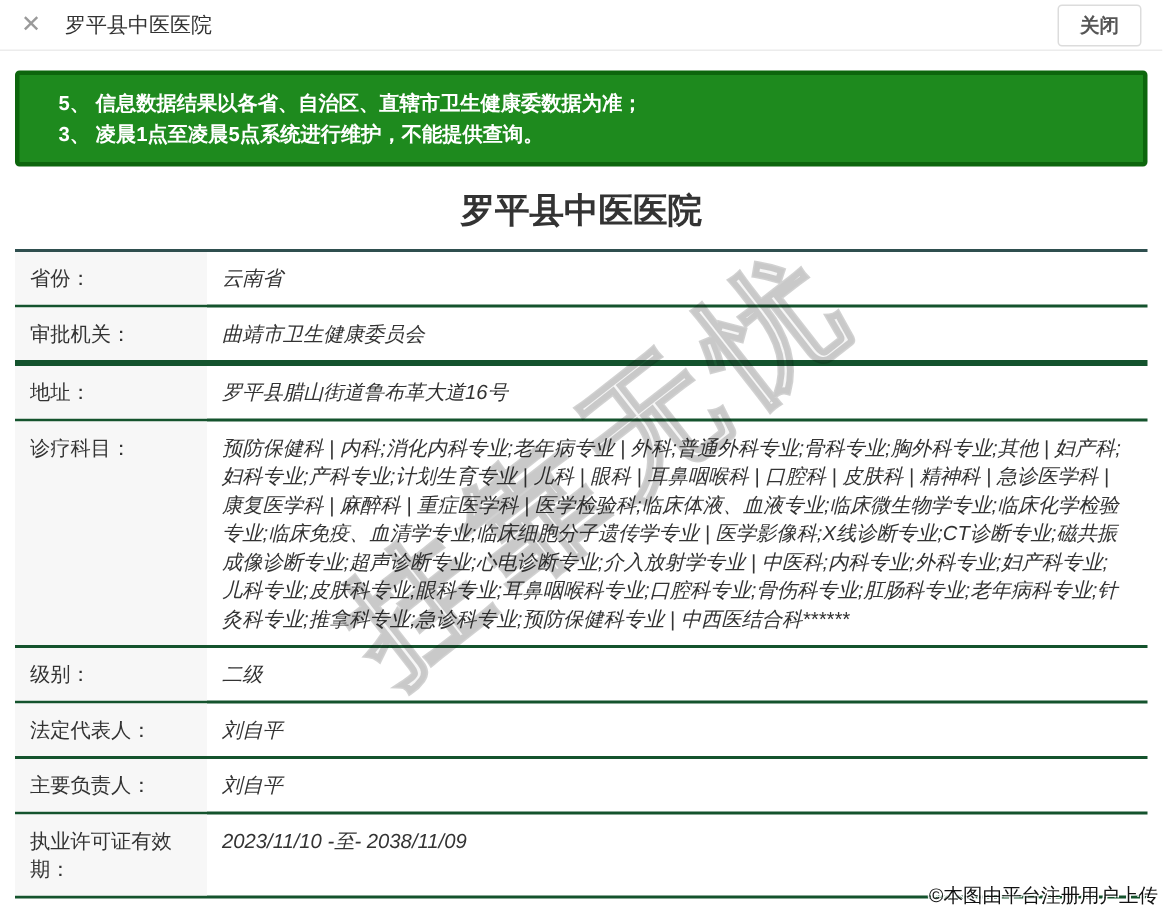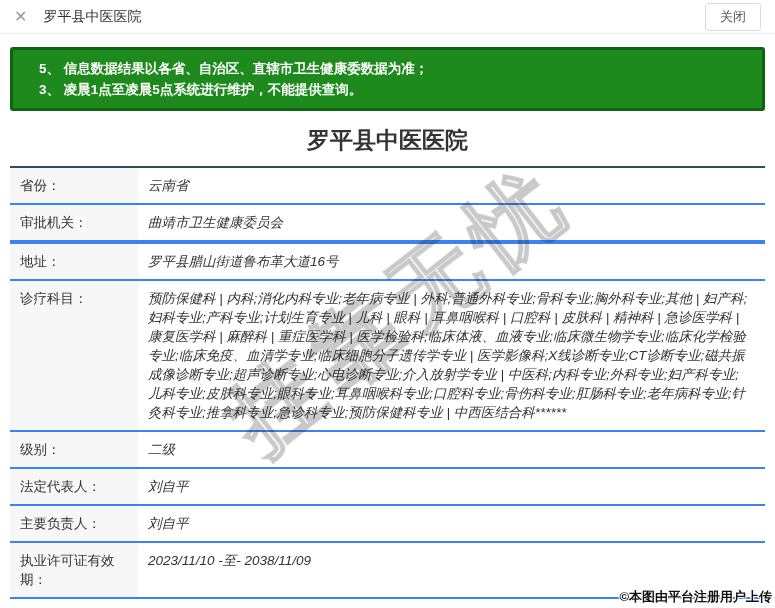--- a/index.html
+++ b/index.html
@@ -4,37 +4,37 @@
 <style>
   html,body{margin:0;padding:0;}
   body{
     width:775px;height:608px;position:relative;overflow:hidden;
     background:#ffffff;font-family:"Liberation Sans",sans-serif;color:#333;
   }
   
   .topbar{display:flex;align-items:center;height:33px;padding:0 14px;border-bottom:1px solid #ececec;gap:16px;background:#fff;}
   .x-icon{color:#9a9a9a;font-size:16px;line-height:1;cursor:pointer;}
   .topbar-title{font-size:14px;color:#333;}
-  .close-btn{margin-left:auto;background:#fff;border:1px solid #dcdcdc;border-radius:3px;color:#555;font-size:13px;padding:4px 14px;font-family:inherit;cursor:pointer;}
+  .close-btn{margin-left:auto;background:#fff;border:1px solid #dcdcdc;border-radius:3px;color:#555;font-size:13px;padding:4px 14px;font-family:inherit;cursor:pointer;font-weight:bold;}
   
   .notice{margin:13px 10px 0;background:#1e8a1e;border:3px solid #0d660d;border-radius:3px;color:#fff;
           font-size:13.5px;font-weight:bold;padding:8px 10px 8px 26px;line-height:21px;}
   
   .page-title{font-size:23px;font-weight:bold;color:#333;text-align:center;margin:14px 0 10px;}
   
   .info-table{margin:0 10px;border-top:2px solid #2f4f4f;font-size:13.5px;}
-  .row{display:flex;border-bottom:2px solid #3b82f6;}
+  .row{display:flex;border-bottom:2px solid #14532d;}
   .cell-label{width:128px;flex-shrink:0;background:#f7f7f7;padding:8px 0 8px 10px;box-sizing:border-box;line-height:19px;}
   .cell-value{flex:1;padding:8px 14px 8px 10px;line-height:19px;word-break:break-all;font-style:italic;}
   
   .watermark{position:absolute;left:120px;top:250px;width:560px;text-align:center;
              transform:rotate(-38deg);font-size:88px;font-weight:bold;letter-spacing:12px;
              color:rgba(130,130,130,0.07);-webkit-text-stroke:2px rgba(0,0,0,0.18);
              pointer-events:none;z-index:5;white-space:nowrap;}
-  .copyright{position:absolute;right:3px;bottom:2px;font-size:13px;font-weight:bold;color:#111;
+  .copyright{position:absolute;right:3px;bottom:2px;font-size:13px;font-weight:normal;color:#111;
              text-shadow:-1px -1px 0 #fff,1px -1px 0 #fff,-1px 1px 0 #fff,1px 1px 0 #fff;text-align:center;}
 </style>
 </head>
 <body>
 
 <div class="topbar">
   <span class="x-icon">✕</span>
   <span class="topbar-title">罗平县中医医院</span>
   <button class="close-btn">关闭</button>
 </div>

